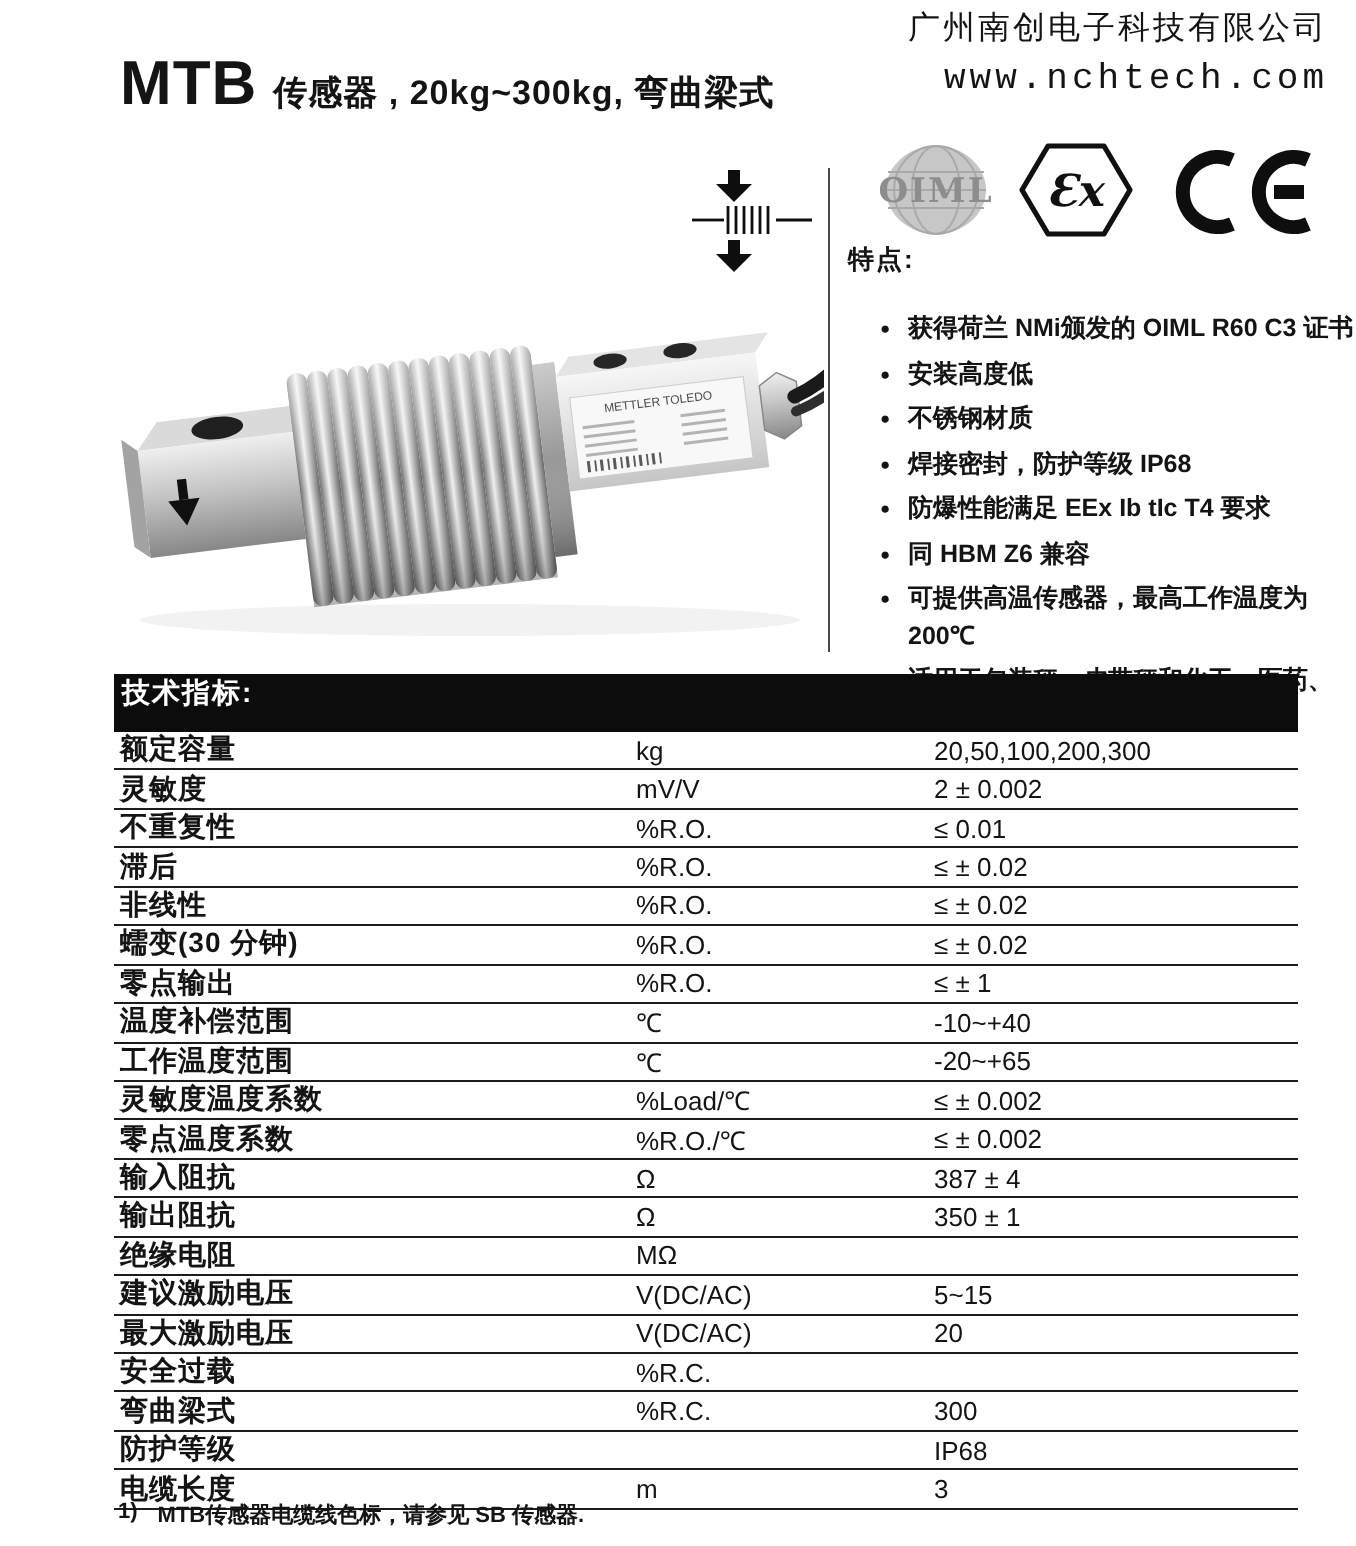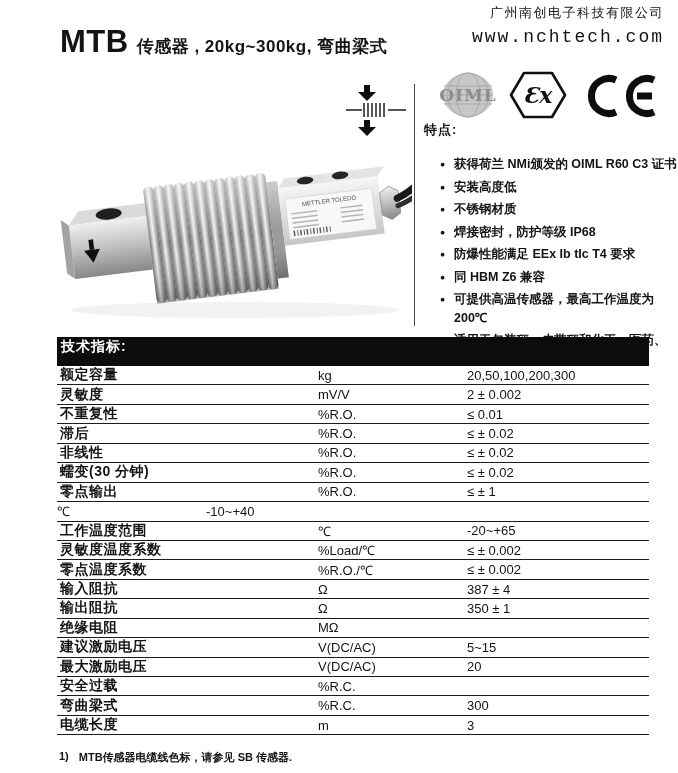--- a/index.html
+++ b/index.html
@@ -10,21 +10,21 @@
     overflow:hidden;
   }
   .abs { position:absolute; }
 
   
   .title-block { left:60px; top:24px; display:flex; align-items:baseline; white-space:nowrap; }
   .product-code { font-size:31px; font-weight:bold; letter-spacing:0.5px; }
   .product-subtitle { font-size:17px; font-weight:bold; margin-left:8px; letter-spacing:0.5px; }
 
   .company-block { top:4px; right:14px; text-align:right; }
-  .company-name { font-size:13px; font-family:"DejaVu Serif", serif; letter-spacing:1.5px; }
+  .company-name { font-size:16px; font-family:"DejaVu Serif", serif; letter-spacing:1.5px; }
   .company-website { font-size:18px; font-family:"Liberation Mono", monospace; letter-spacing:2px; margin-top:5px; }
 
   
   .load-icon { left:344px; top:84px; }
 
   
   .v-divider { left:414px; top:84px; width:1px; height:242px; background:#4a4a4a; }
 
   
   .certs { left:440px; top:70px; display:flex; align-items:center; gap:13px; }
@@ -273,20 +273,21 @@
         <span class="col-label">蠕变(30 分钟)</span>
         <span class="col-unit">%R.O.</span>
         <span class="col-value">≤ ± 0.02</span>
       </div>
       <div class="spec-row">
         <span class="col-label">零点输出</span>
         <span class="col-unit">%R.O.</span>
         <span class="col-value">≤ ± 1</span>
       </div>
       <div class="spec-row">
+        <span class="col-label">温度补偿范围</span>
         <span class="col-unit">℃</span>
         <span class="col-value">-10~+40</span>
       </div>
       <div class="spec-row">
         <span class="col-label">工作温度范围</span>
         <span class="col-unit">℃</span>
         <span class="col-value">-20~+65</span>
       </div>
       <div class="spec-row">
         <span class="col-label">灵敏度温度系数</span>
@@ -325,20 +326,25 @@
       <div class="spec-row">
         <span class="col-label">安全过载</span>
         <span class="col-unit">%R.C.</span>
       </div>
       <div class="spec-row">
         <span class="col-label">弯曲梁式</span>
         <span class="col-unit">%R.C.</span>
         <span class="col-value">300</span>
       </div>
       <div class="spec-row">
+        <span class="col-label">防护等级</span>
+        <span class="col-unit"></span>
+        <span class="col-value">IP68</span>
+      </div>
+      <div class="spec-row">
         <span class="col-label">电缆长度</span>
         <span class="col-unit">m</span>
         <span class="col-value">3</span>
       </div>
     </div>
 </div>
 
 <div class="abs footnote">
   <span class="marker">1)</span>
   <span>MTB传感器电缆线色标，请参见 SB 传感器.</span>

